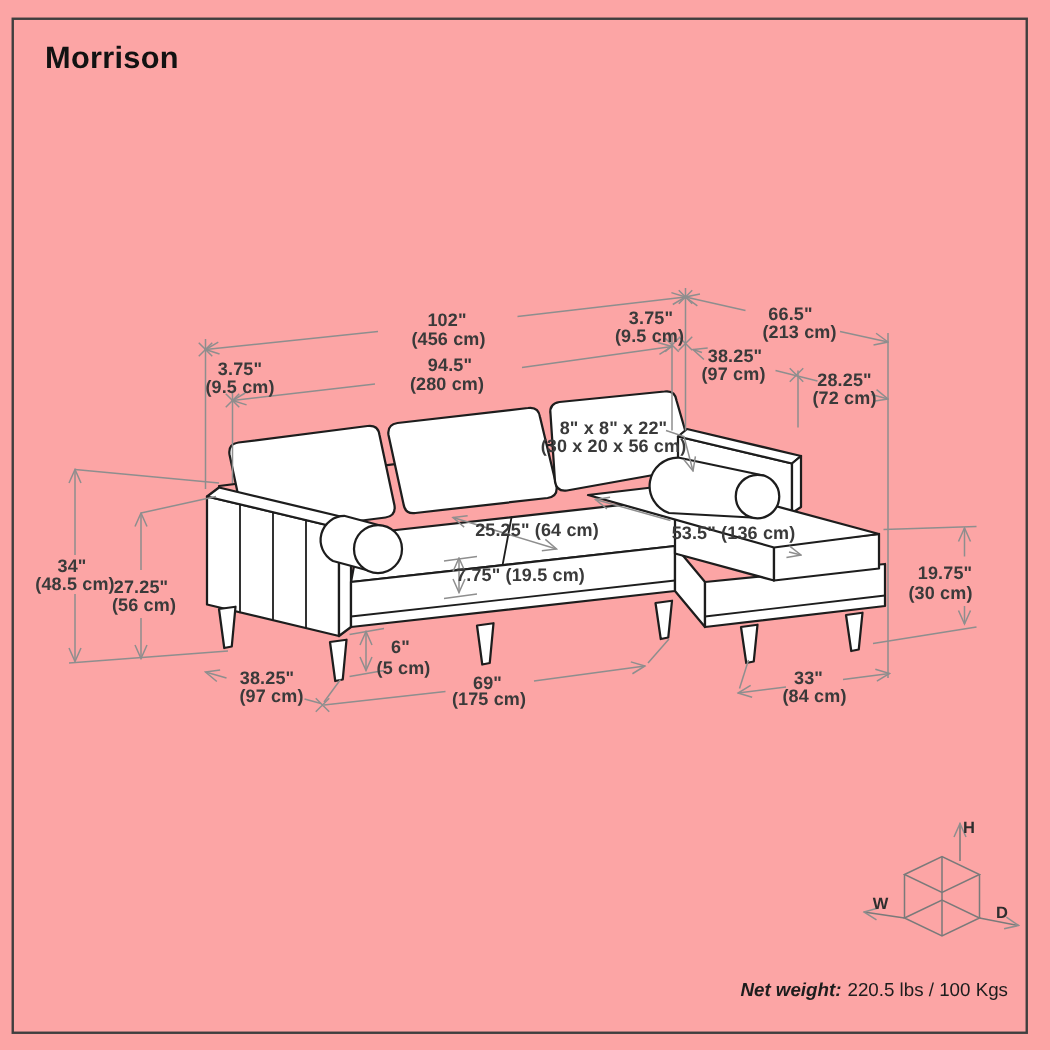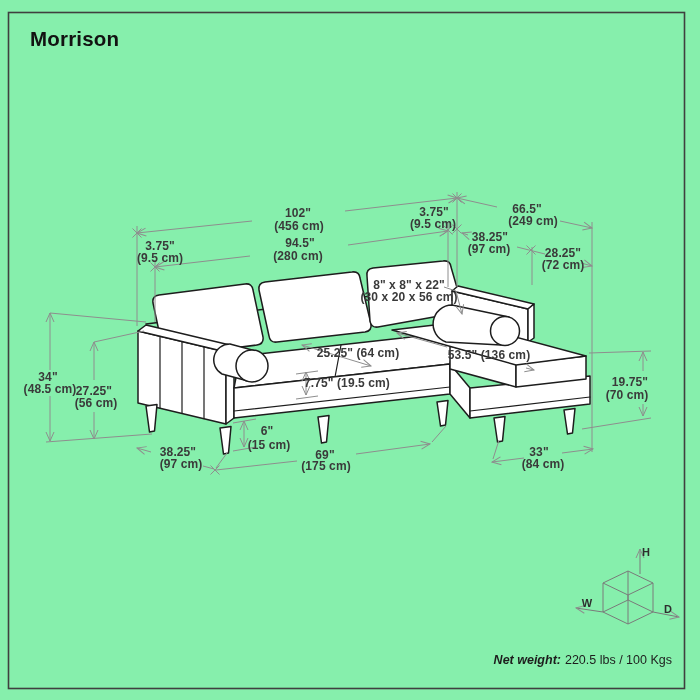--- a/index.html
+++ b/index.html
@@ -1,16 +1,16 @@
 <!DOCTYPE html>
 <html><head>
 <meta charset="utf-8">
 <style>
   html,body{margin:0;padding:0;background:#fff;}
-  #canvas{position:relative;width:700px;height:700px;background:#86efac;overflow:hidden;
+  #canvas{position:relative;width:700px;height:700px;background:#fca5a5;overflow:hidden;
           font-family:"Liberation Sans",sans-serif;}
   #canvas svg{position:absolute;left:0;top:0;}
   .title{position:absolute;left:30px;top:24px;font-size:20.5px;font-weight:700;
          color:#121212;line-height:30px;letter-spacing:.2px;}
   .dim{position:absolute;transform:translate(-50%,-50%);font-size:12px;font-weight:600;
        color:#3a3a3a;white-space:nowrap;line-height:1;letter-spacing:.1px;text-align:center;}
   .axis{position:absolute;transform:translate(-50%,-50%);font-size:11px;font-weight:700;color:#2e2e2e;}
   .footer{position:absolute;right:28px;top:653px;font-size:12.5px;color:#1d1d1d;white-space:nowrap;}
   .footer .lbl{font-weight:700;margin-right:4px;font-style:italic;}
 </style>
@@ -160,44 +160,44 @@
 
   <div class="dim" style="left:298px;top:213px">102"</div>
   <div class="dim" style="left:299px;top:226px">(456 cm)</div>
   <div class="dim" style="left:300px;top:243px">94.5"</div>
   <div class="dim" style="left:298px;top:256px">(280 cm)</div>
   <div class="dim" style="left:160px;top:246px">3.75"</div>
   <div class="dim" style="left:160px;top:258px">(9.5 cm)</div>
   <div class="dim" style="left:434px;top:212px">3.75"</div>
   <div class="dim" style="left:433px;top:224px">(9.5 cm)</div>
   <div class="dim" style="left:527px;top:209px">66.5"</div>
-  <div class="dim" style="left:533px;top:221px">(249 cm)</div>
+  <div class="dim" style="left:533px;top:221px">(213 cm)</div>
   <div class="dim" style="left:490px;top:237px">38.25"</div>
   <div class="dim" style="left:489px;top:249px">(97 cm)</div>
   <div class="dim" style="left:563px;top:253px">28.25"</div>
   <div class="dim" style="left:563px;top:265px">(72 cm)</div>
   <div class="dim" style="left:48px;top:377px">34"</div>
   <div class="dim" style="left:50px;top:389px">(48.5 cm)</div>
   <div class="dim" style="left:94px;top:391px">27.25"</div>
   <div class="dim" style="left:96px;top:403px">(56 cm)</div>
   <div class="dim" style="left:409px;top:285px">8" x 8" x 22"</div>
   <div class="dim" style="left:409px;top:297px">(30 x 20 x 56 cm)</div>
   <div class="dim" style="left:358px;top:353px">25.25" (64 cm)</div>
   <div class="dim" style="left:489px;top:355px">53.5" (136 cm)</div>
   <div class="dim" style="left:347px;top:383px">7.75" (19.5 cm)</div>
   <div class="dim" style="left:267px;top:431px">6"</div>
-  <div class="dim" style="left:269px;top:445px">(15 cm)</div>
+  <div class="dim" style="left:269px;top:445px">(5 cm)</div>
   <div class="dim" style="left:178px;top:452px">38.25"</div>
   <div class="dim" style="left:181px;top:464px">(97 cm)</div>
   <div class="dim" style="left:325px;top:455px">69"</div>
   <div class="dim" style="left:326px;top:466px">(175 cm)</div>
   <div class="dim" style="left:539px;top:452px">33"</div>
   <div class="dim" style="left:543px;top:464px">(84 cm)</div>
   <div class="dim" style="left:630px;top:382px">19.75"</div>
-  <div class="dim" style="left:627px;top:395px">(70 cm)</div>
+  <div class="dim" style="left:627px;top:395px">(30 cm)</div>
 
   <div class="axis" style="left:646px;top:552px">H</div>
   <div class="axis" style="left:587px;top:603px">W</div>
   <div class="axis" style="left:668px;top:609px">D</div>
 
   <div class="footer">
     <span class="lbl">Net weight:</span><span>220.5 lbs / 100 Kgs</span>
   </div>
 </div>
 

